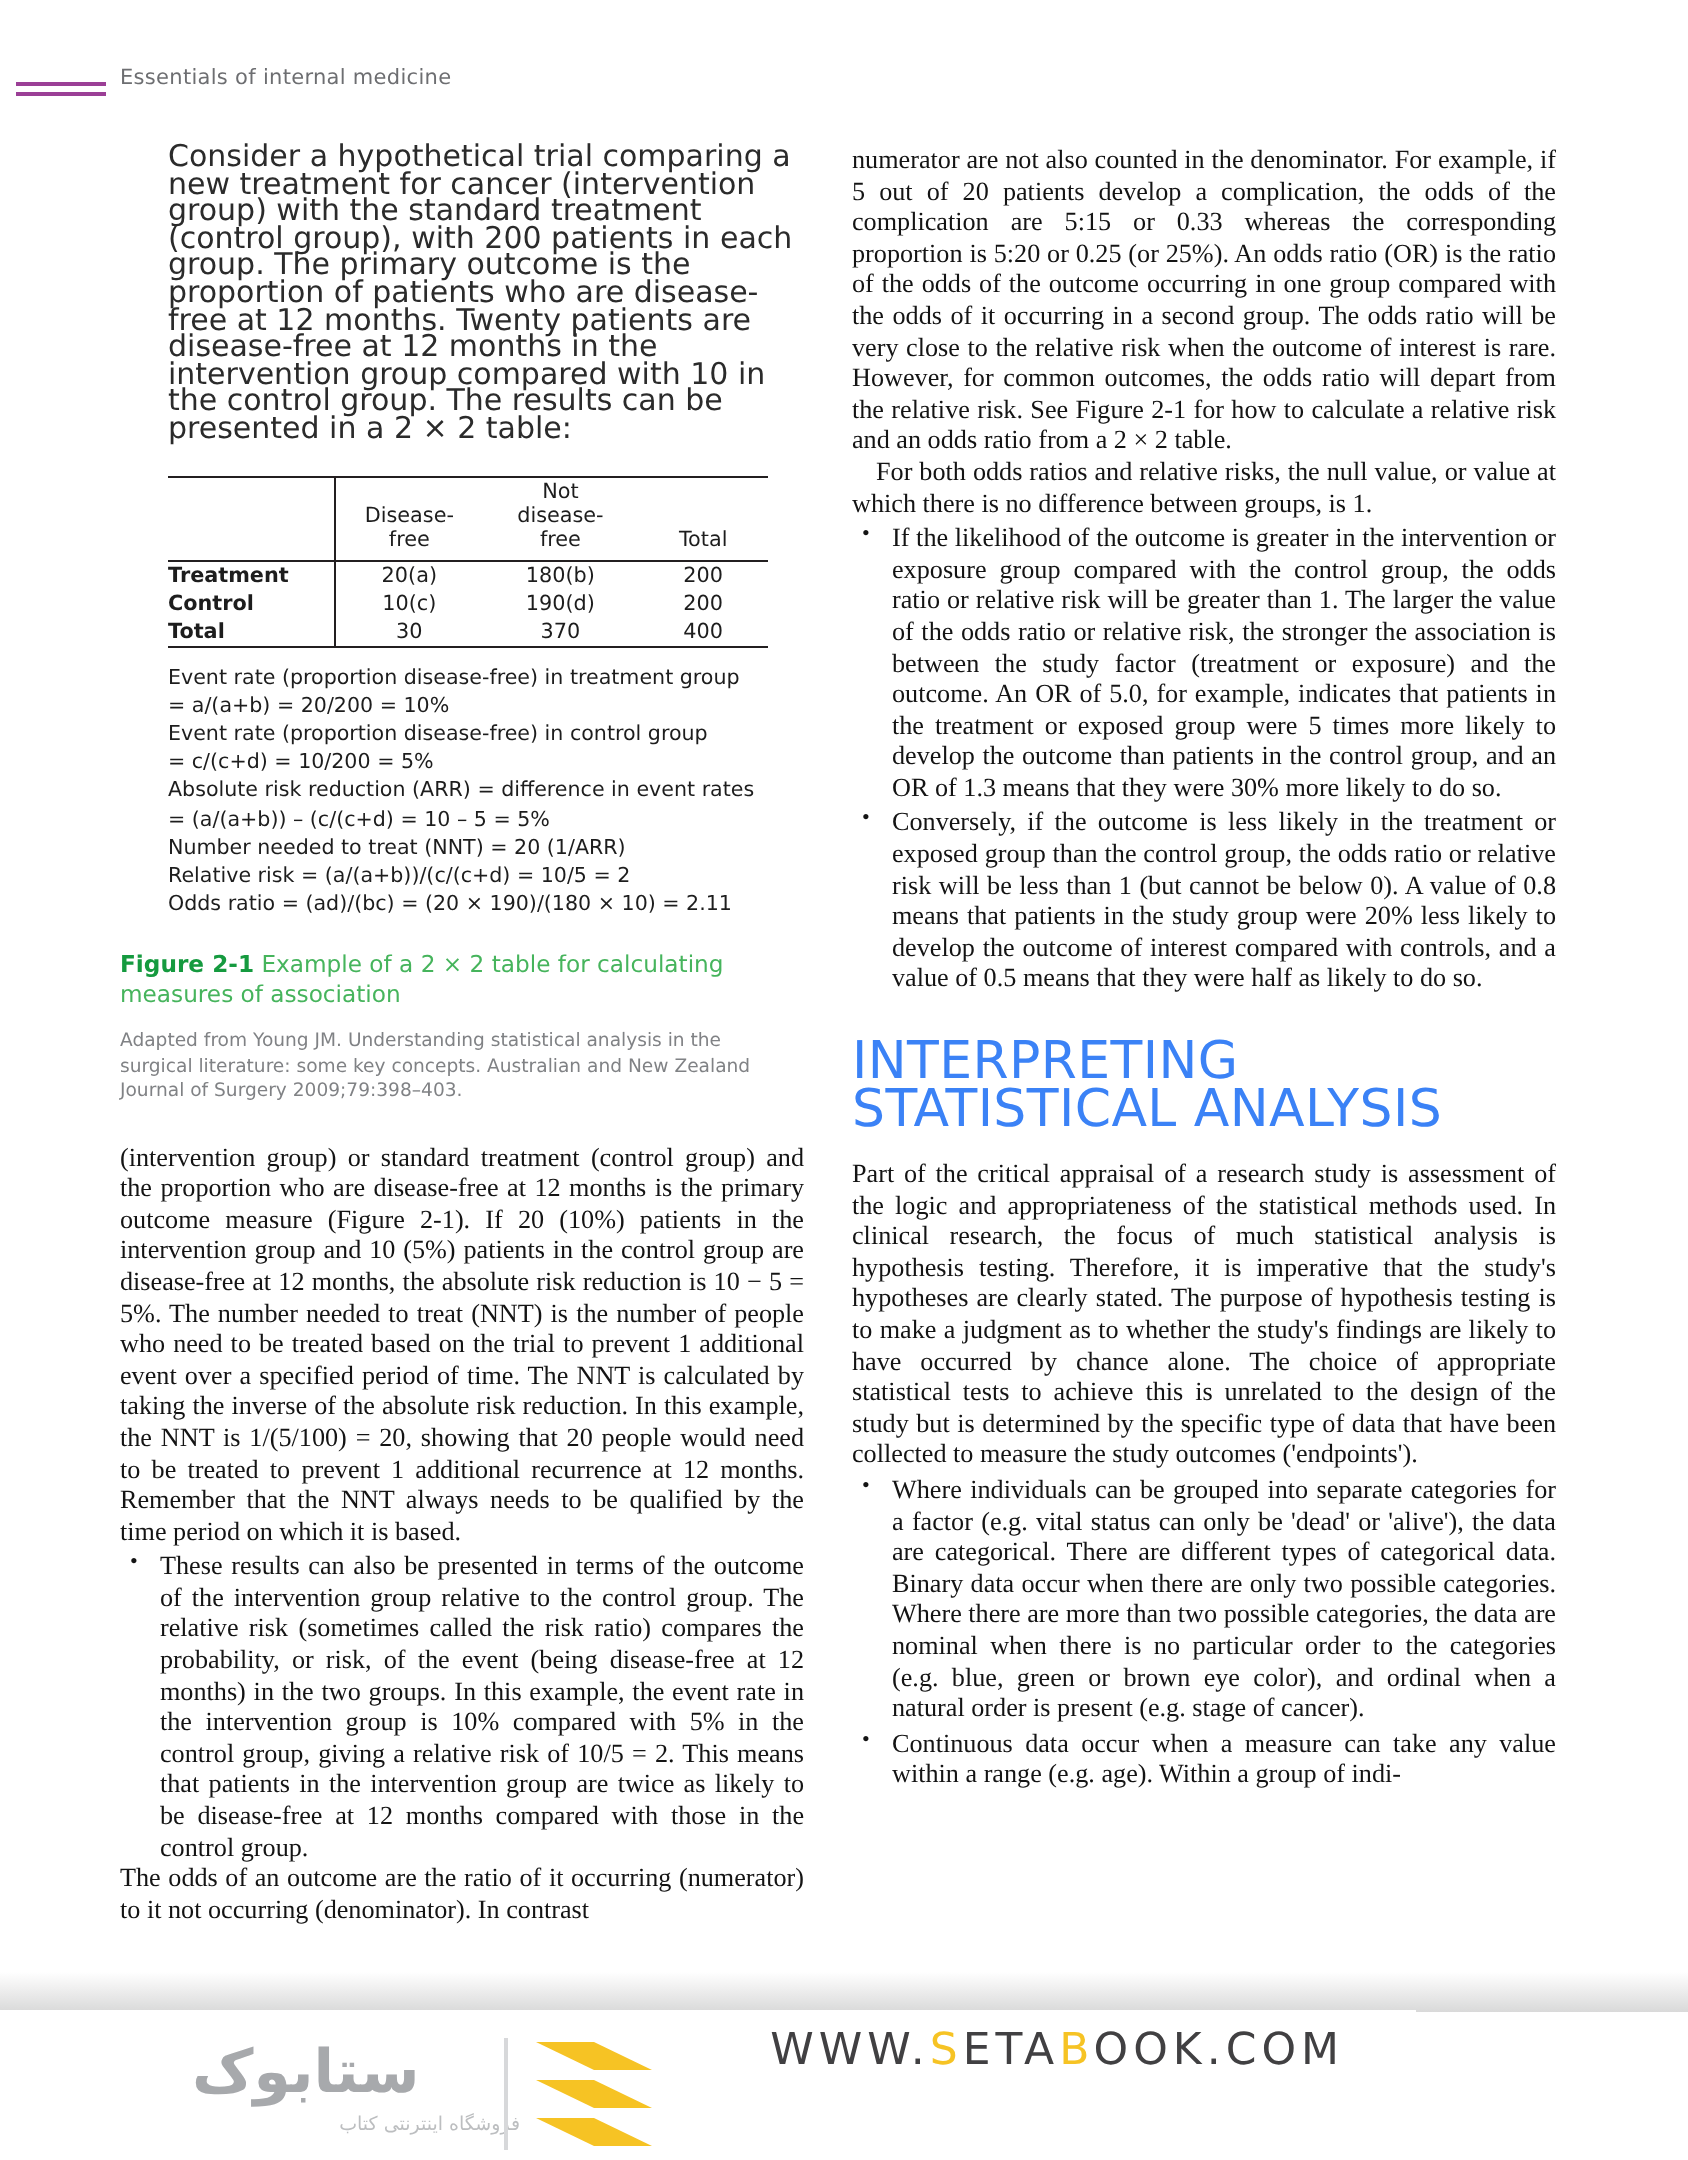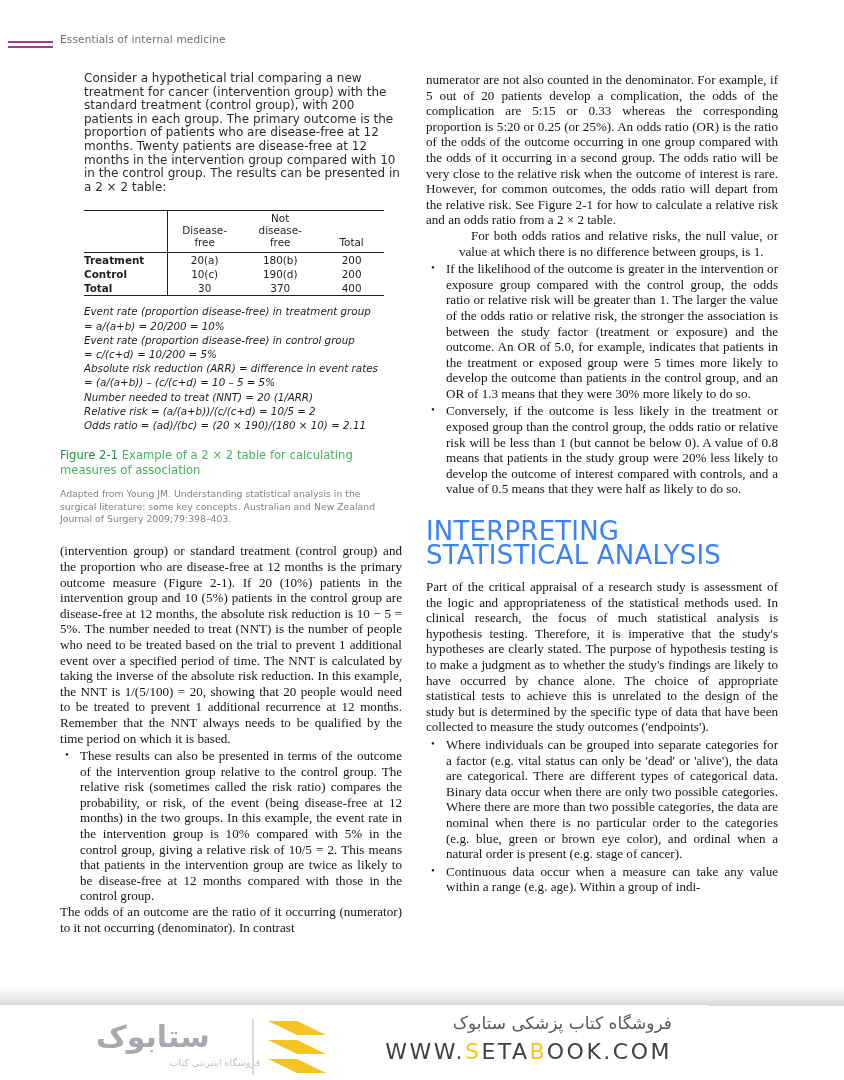--- a/index.html
+++ b/index.html
@@ -63,21 +63,21 @@
     width: 352px;
   }
 
   
   .fig-block {
     width: 320px;
     margin-left: 24px;
   }
   .fig-intro {
     font-family: "DejaVu Sans", sans-serif;
-    font-size: 12px;
+    font-size: 15px;
     line-height: 13.6px;
     color: #2b2b2b;
     margin: 0 0 16px 0;
   }
 
   table.two-by-two {
     border-collapse: collapse;
     width: 300px;
     margin: 0 0 8px 0;
     font-family: "DejaVu Sans", sans-serif;
@@ -117,59 +117,58 @@
   table.two-by-two td.c1 { width: 74px; }
   table.two-by-two td.c2 { width: 80px; }
   table.two-by-two td.c3 { width: 68px; }
 
   .calcs {
     font-family: "DejaVu Sans", sans-serif;
     font-size: 10.3px;
     line-height: 14.2px;
     color: #1d1d1d;
     margin-top: 6px;
-    font-style: italic;
   }
   .calcs div { white-space: nowrap; }
 
   
   .fig-caption {
     margin-top: 16px;
     margin-left: 0px;
     width: 340px;
     font-family: "DejaVu Sans", sans-serif;
   }
   .fig-caption .cap-line {
     font-size: 11.6px;
     line-height: 15px;
     color: #46b45c;
   }
   .fig-caption .cap-label {
-    font-weight: normal;
+    font-weight: bold;
     color: #159a3f;
   }
   .fig-credit {
     margin-top: 10px;
     font-family: "DejaVu Sans", sans-serif;
     font-size: 9.3px;
     line-height: 12.4px;
     color: #808285;
     width: 330px;
   }
 
   
   .prose {
     font-family: "Liberation Serif", serif;
     font-size: 13.1px;
     line-height: 15.6px;
     color: #141414;
     text-align: justify;
     margin: 0;
   }
-  .prose + .prose { text-indent: 12px; margin-left: 33px; }
+  .prose + .prose { text-indent: 12px; }
   .prose.noindent { text-indent: 0; }
 
   .bullets {
     list-style: none;
     margin: 0;
     padding: 0;
   }
   .bullets li {
     position: relative;
     padding-left: 20px;
@@ -403,16 +402,15 @@
     <div class="chev-wrap">
       <svg width="58" height="56" viewBox="0 0 58 56">
         <polygon points="0,0 29,0 58,14 29,14" fill="#f6c324"></polygon>
         <polygon points="0,19 29,19 58,33 29,33" fill="#f6c324"></polygon>
         <polygon points="0,38 29,38 58,52 29,52" fill="#f6c324"></polygon>
       </svg>
     </div>
   </div>
 
   <div class="wm-right">
-    <div class="wm-fa">فروشگاه کتاب پزشکی ستابوک</div>
     <div class="wm-url"><span>WWW.</span><span class="hl">S</span><span>ETA</span><span class="hl">B</span><span>OOK.COM</span></div>
   </div>
 </div>
 
 </body></html>

